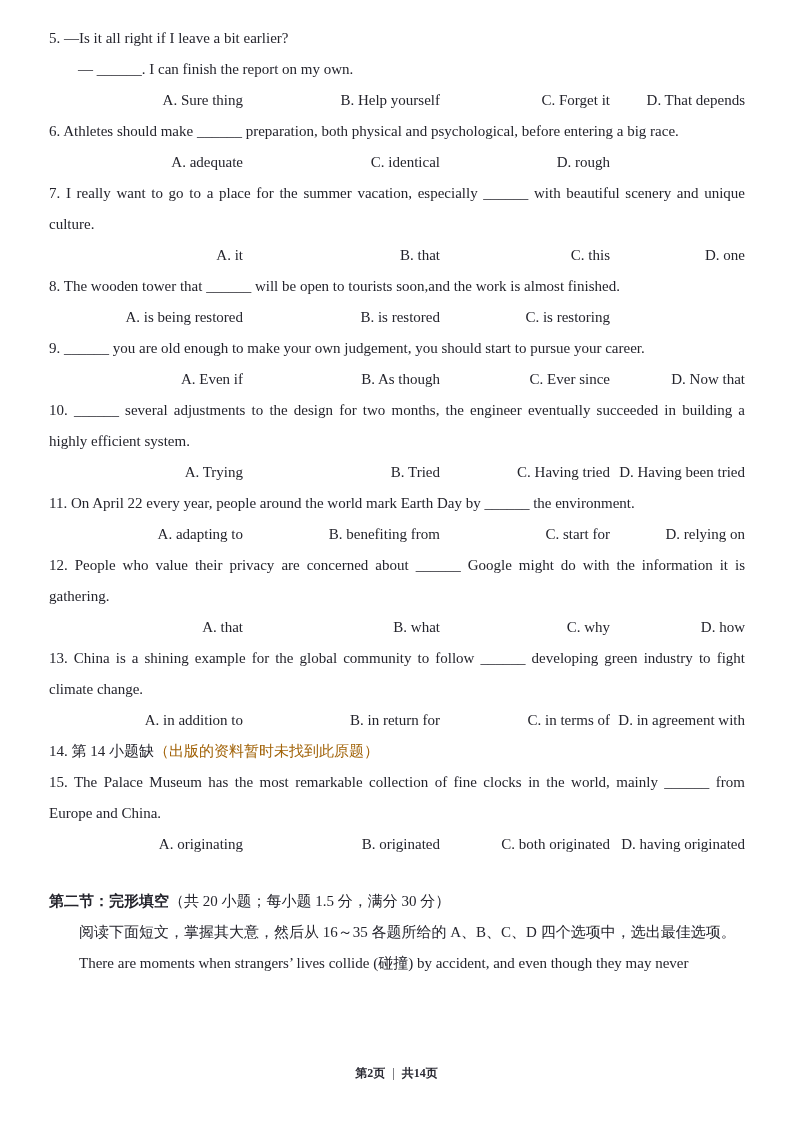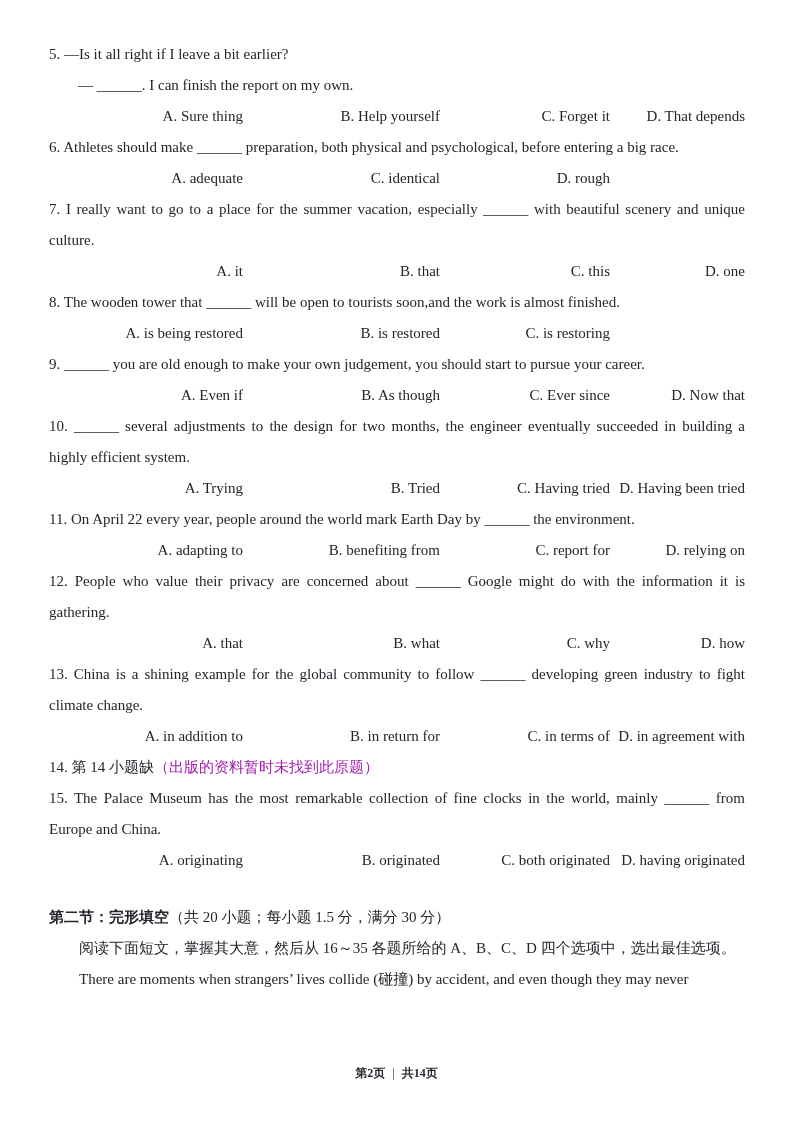--- a/index.html
+++ b/index.html
@@ -10,36 +10,36 @@
   body {
     width: 793px;
     height: 1122px;
     position: relative;
     font-family: "Liberation Serif", "DejaVu Serif", serif;
     font-size: 15px;
     color: #24242c;
     overflow: hidden;
   }
   .page {
-    padding: 39px 48px 0 49px;
+    padding: 23px 48px 0 49px;
   }
   p { margin: 0; line-height: 31px; }
   .stem { text-align: justify; }
   .reply { padding-left: 29px; }
   .options {
     display: grid;
     grid-template-columns: 165px 197px 170px auto;
     padding-left: 29px;
     line-height: 31px;
     white-space: nowrap;
     text-align: right;
   }
   .section-heading { margin-top: 26px; font-family: Liberation Serif, serif; }
   .bold { font-weight: bold; }
-  .blue { color: #a21caf; }
+  .blue { color: #a16207; }
   .instructions, .passage { text-indent: 2em; text-align: justify; }
   .footer {
     position: absolute;
     bottom: 40px;
     left: 0;
     right: 0;
     text-align: center;
     font-size: 12px;
     font-weight: bold;
     color: #2a2a33;
@@ -108,21 +108,21 @@
       <span class="opt">C. Having tried</span>
       <span class="opt">D. Having been tried</span>
     </div>
   </section>
 
   <section class="question">
     <p class="stem">11. On April 22 every year, people around the world mark Earth Day by ______ the environment.</p>
     <div class="options">
       <span class="opt">A. adapting to</span>
       <span class="opt">B. benefiting from</span>
-      <span class="opt">C. report for</span>
+      <span class="opt">C. start for</span>
       <span class="opt">D. relying on</span>
     </div>
   </section>
 
   <section class="question">
     <p class="stem">12. People who value their privacy are concerned about ______ Google might do with the information it is gathering.</p>
     <div class="options">
       <span class="opt">A. that</span>
       <span class="opt">B. what</span>
       <span class="opt">C. why</span>

